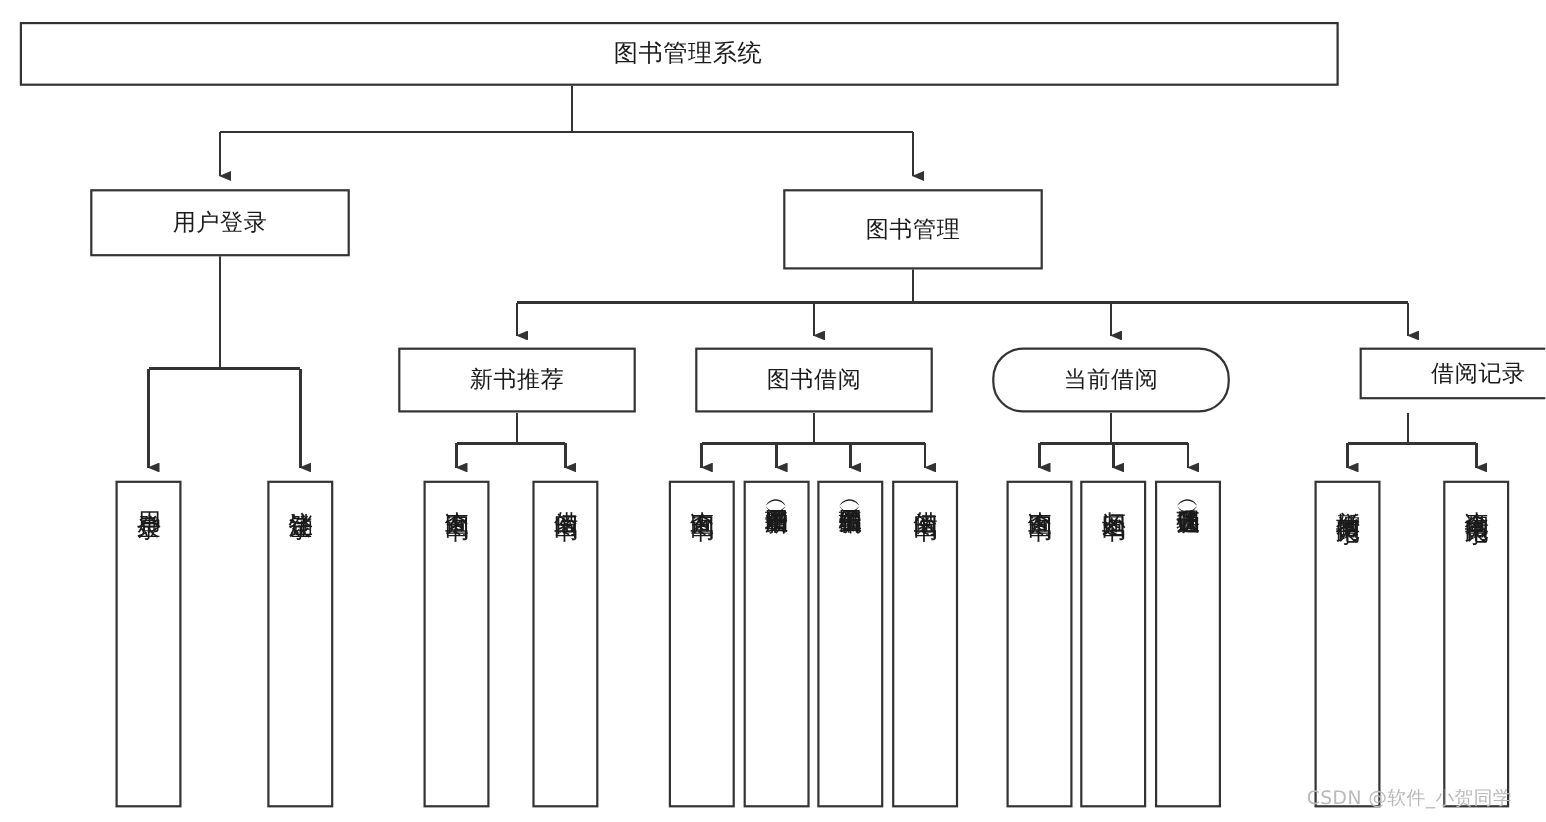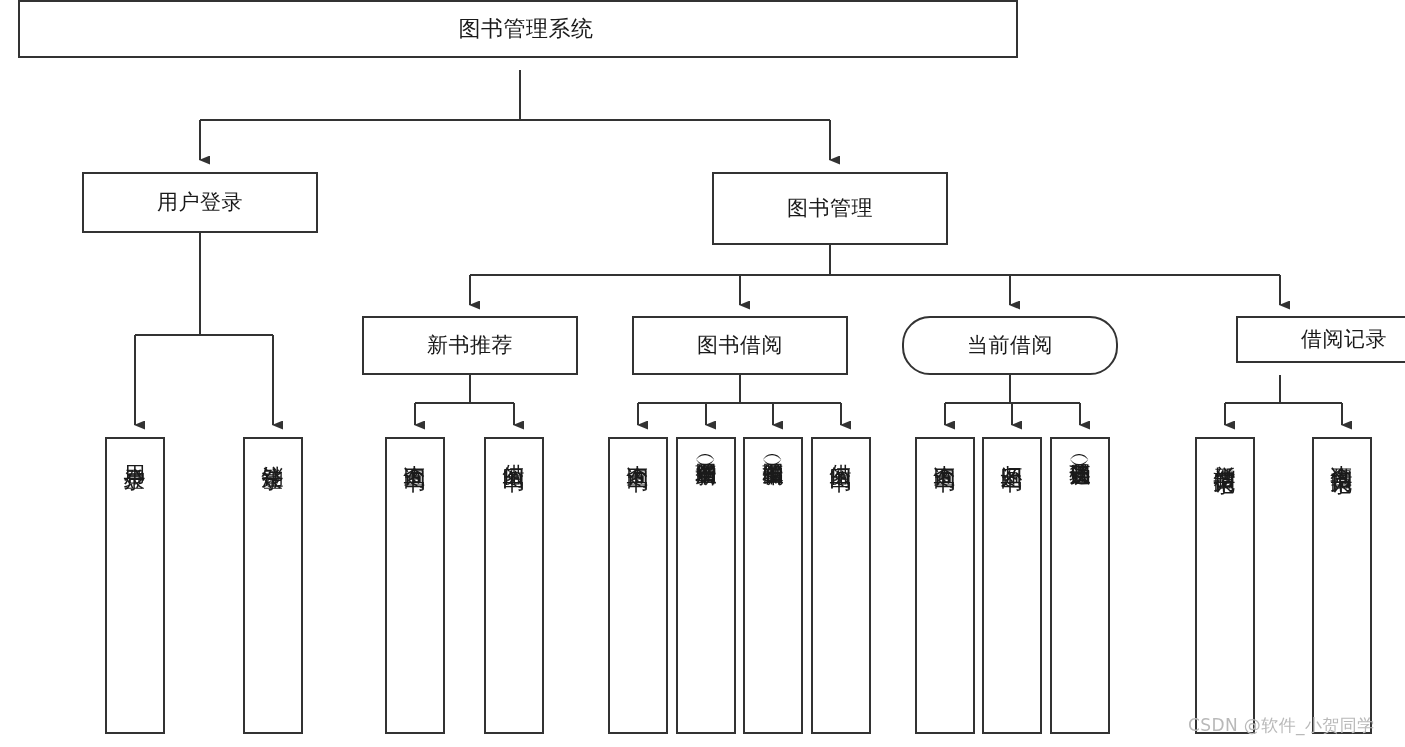--- a/index.html
+++ b/index.html
@@ -129,21 +129,21 @@
       <line x1="1012" y1="403" x2="1012" y2="425" marker-end="url(#arrowhead)"></line>
       <line x1="1080" y1="403" x2="1080" y2="425" marker-end="url(#arrowhead)"></line>
 
       <line x1="1280" y1="375" x2="1280" y2="403"></line>
       <line x1="1225" y1="403" x2="1342" y2="403"></line>
       <line x1="1225" y1="403" x2="1225" y2="425" marker-end="url(#arrowhead)"></line>
       <line x1="1342" y1="403" x2="1342" y2="425" marker-end="url(#arrowhead)"></line>
     </g>
   </svg>
 
-  <div class="node horiz root" style="left:18px; top:0; width:1000px; height:58px;padding-left:16px;">
+  <div class="node horiz root" style="left:18px; top:20px; width:1199px; height:58px;padding-left:16px;">
     <span class="node-label">图书管理系统</span>
   </div>
 
   <div class="node horiz" style="left:82px; top:172px; width:236px; height:61px;">
     <span class="node-label">用户登录</span>
   </div>
   <div class="node horiz" style="left:712px; top:172px; width:236px; height:73px;">
     <span class="node-label">图书管理</span>
   </div>
 

